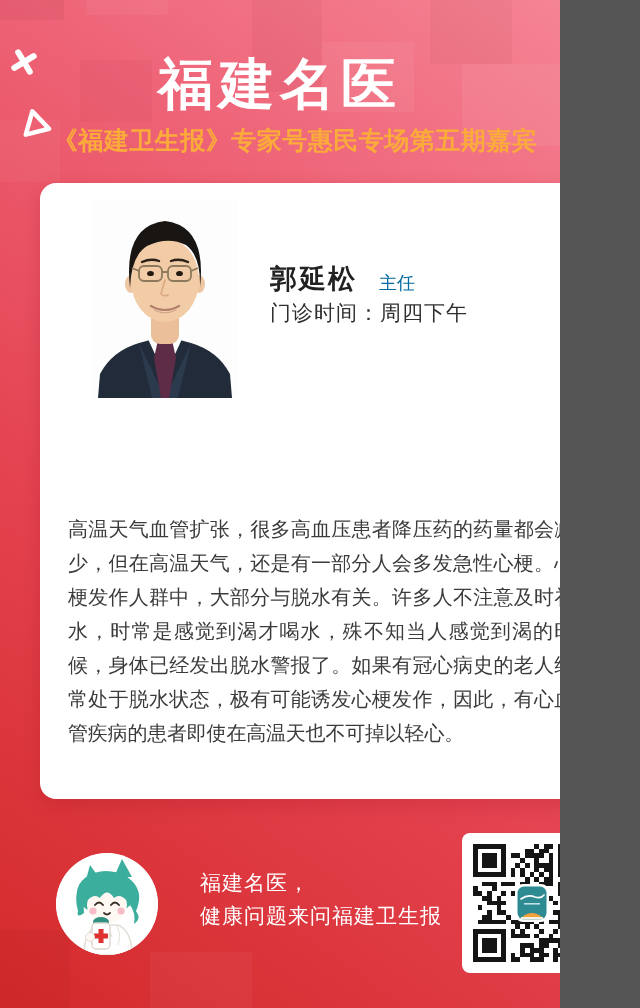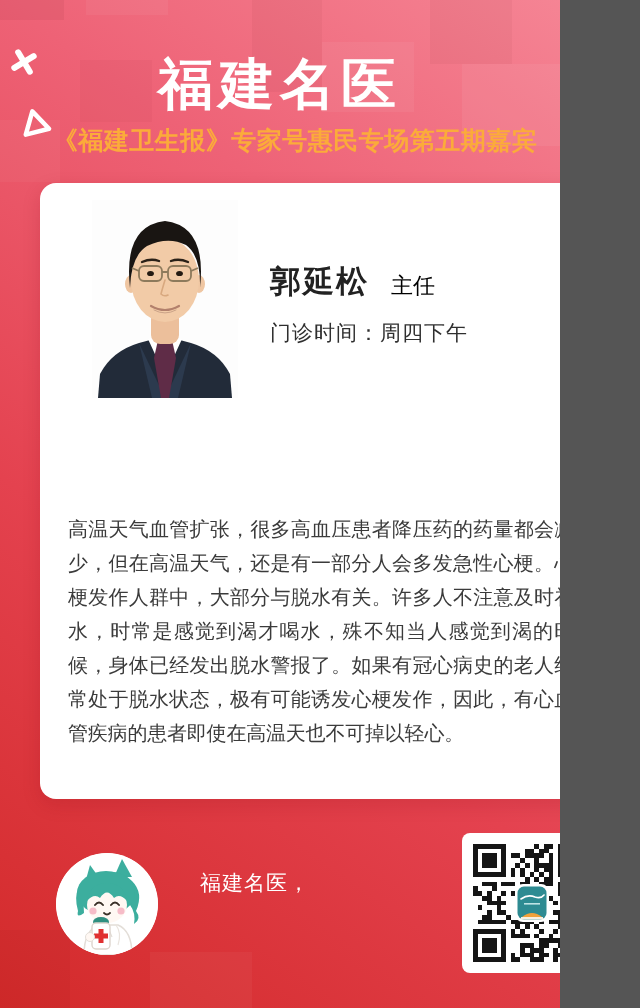--- a/index.html
+++ b/index.html
@@ -25,23 +25,23 @@
   
   .card{
     position:absolute;left:40px;top:183px;width:560px;height:616px;
     background:#ffffff;border-radius:16px;box-shadow:0 6px 18px rgba(140,10,20,.18);
   }
   .photo{position:absolute;left:52px;top:17px;width:146px;height:198px;overflow:hidden;}
   .photo svg{display:block;}
   .info{position:absolute;left:230px;top:60px;}
   .dept{font-size:21px;color:#2f2f2f;letter-spacing:1px;}
   .name-row{margin-top:18px;display:flex;align-items:flex-end;}
-  .name{font-size:31px;font-weight:800;color:#222;letter-spacing:2px;}
-  .role{font-size:22px;color:#000000;margin-left:22px;padding-bottom:2px;}
-  .clinic{margin-top:16px;font-size:21px;color:#2f2f2f;letter-spacing:1px;}
+  .name{font-size:27px;font-weight:800;color:#222;letter-spacing:2px;}
+  .role{font-size:18px;color:#0369a1;margin-left:22px;padding-bottom:2px;}
+  .clinic{margin-top:2px;font-size:21px;color:#2f2f2f;letter-spacing:1px;}
   .heading{
     position:absolute;left:28px;top:250px;width:506px;margin:0;
     font-size:31px;font-weight:900;letter-spacing:1px;
   }
   .article-body{
     position:absolute;left:28px;top:329px;width:506px;margin:0;
     font-size:20px;line-height:34px;color:#3b3b3b;letter-spacing:-0.2px;
     text-align:justify;
   }
   
@@ -171,20 +171,21 @@
       <rect x="36" y="70" width="18" height="26" rx="4" fill="#ffffff" stroke="#ddd5cd" stroke-width="1.4"></rect>
       <rect x="42.5" y="76" width="5" height="14" fill="#e03131"></rect>
       <rect x="38" y="80.5" width="14" height="5" fill="#e03131"></rect>
 
       <circle cx="34" cy="84" r="4.5" fill="#fff8f3" stroke="#e3ded8" stroke-width="1"></circle>
     </svg>
   </div>
 
   <div class="cta">
     <div>福建名医，</div>
+    <div>健康问题来问福建卫生报</div>
   </div>
 
   <div class="qr">
     <svg id="qr-svg" width="140" height="140" viewBox="0 0 140 140" shape-rendering="crispEdges">
         <rect x="11.00" y="11.00" width="4.72" height="4.72" fill="#151515"></rect>
         <rect x="15.72" y="11.00" width="4.72" height="4.72" fill="#151515"></rect>
         <rect x="20.44" y="11.00" width="4.72" height="4.72" fill="#151515"></rect>
         <rect x="25.16" y="11.00" width="4.72" height="4.72" fill="#151515"></rect>
         <rect x="29.88" y="11.00" width="4.72" height="4.72" fill="#151515"></rect>
         <rect x="34.60" y="11.00" width="4.72" height="4.72" fill="#151515"></rect>

